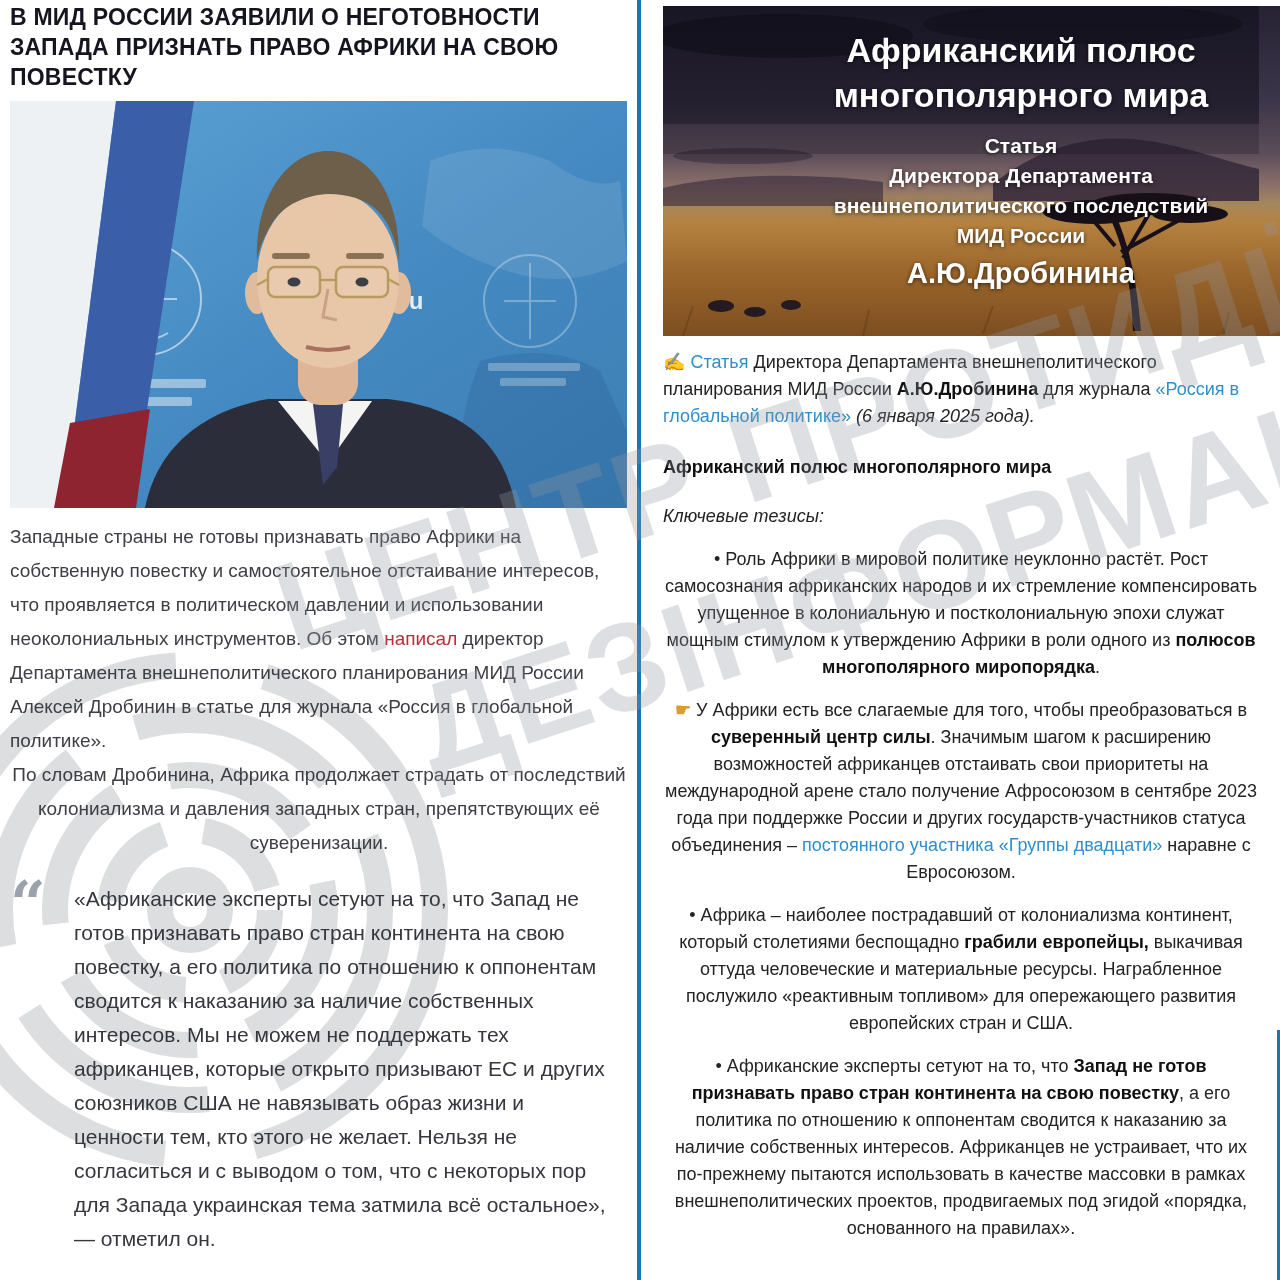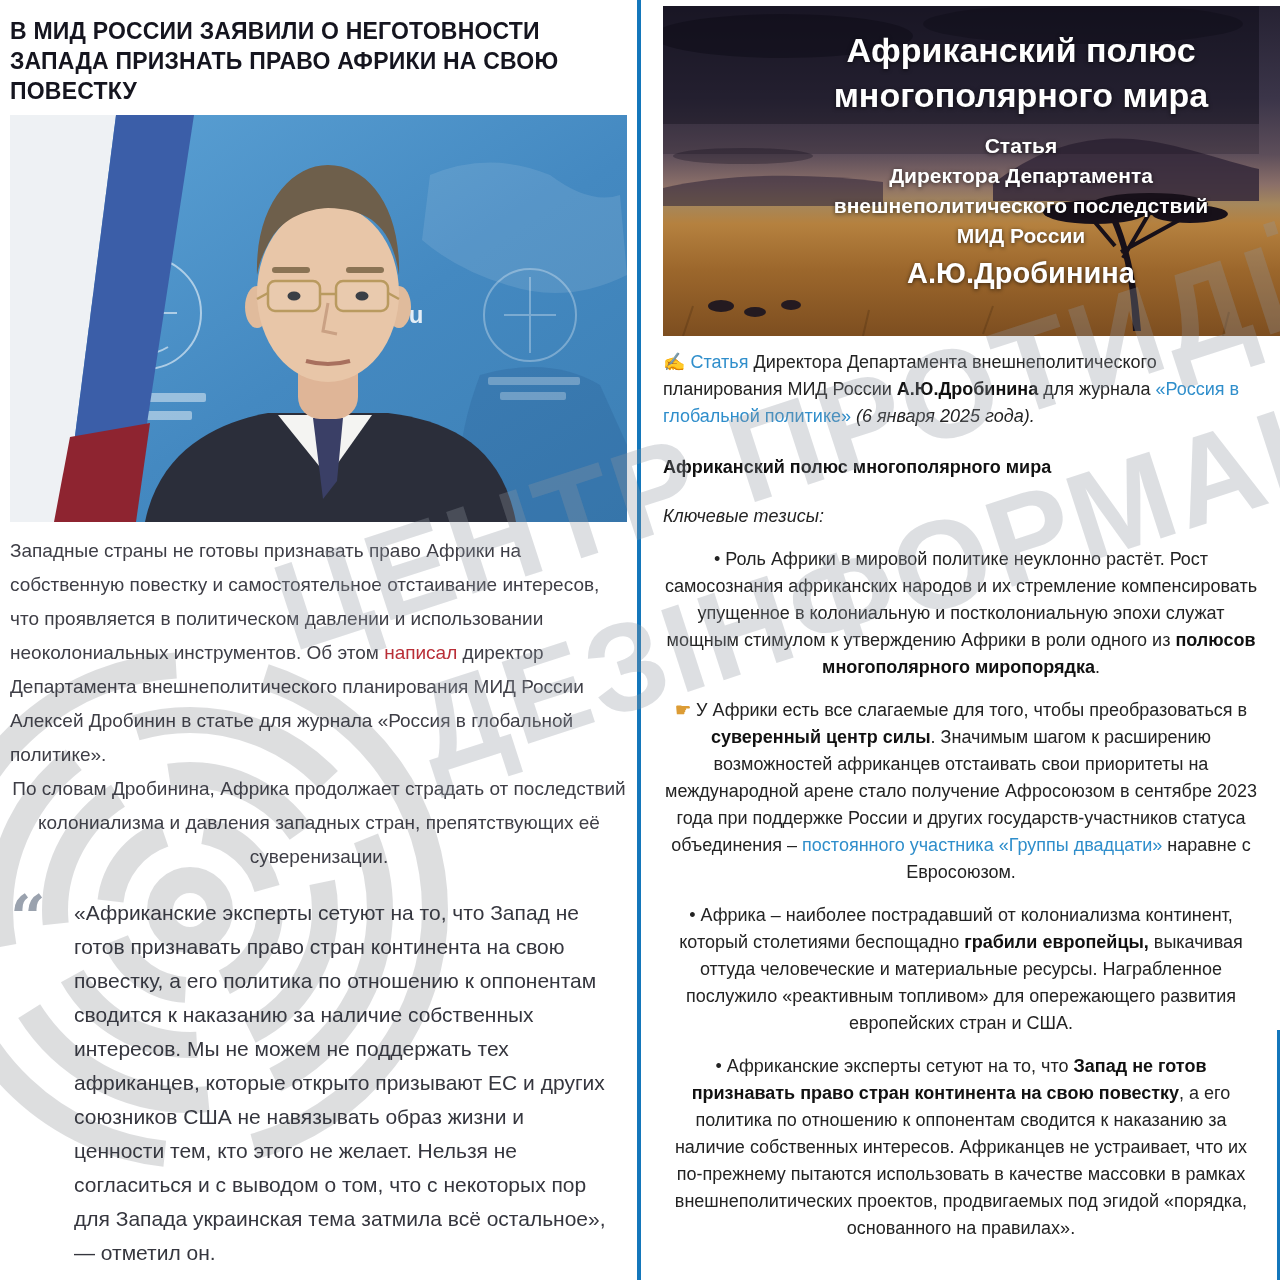--- a/index.html
+++ b/index.html
@@ -10,21 +10,21 @@
     -webkit-font-smoothing:antialiased;
   }
   
   .left-col{position:absolute;left:10px;top:0;width:618px;}
   .right-col{position:absolute;left:663px;top:0;width:596px;}
   .divider{position:absolute;left:637px;top:0;width:4px;height:1280px;background:#1477bb;}
   .right-edge-line{position:absolute;left:1277px;top:1030px;width:3px;height:250px;background:#1477bb;}
 
   
   .headline{
-    margin-top:16px;font-size:23px;line-height:30px;font-weight:800;
+    margin-top:2px;font-size:23px;line-height:30px;font-weight:800;
     color:#15151f;letter-spacing:.2px;
   }
   .category{margin-top:9px;font-size:10px;font-weight:700;color:#bb1e27;letter-spacing:.8px;}
   .photo{margin-top:9px;width:617px;height:407px;overflow:hidden;background:#4a8ec6;}
   .photo svg{display:block;}
   .body-p{font-size:19px;line-height:34px;color:#3e3e46;}
   .p1{margin-top:12px;}
   .p2{text-align:center;}
   .red-link{color:#b92e37;cursor:pointer;}
   .blockquote{margin-top:22px;position:relative;padding-left:64px;width:545px;}

